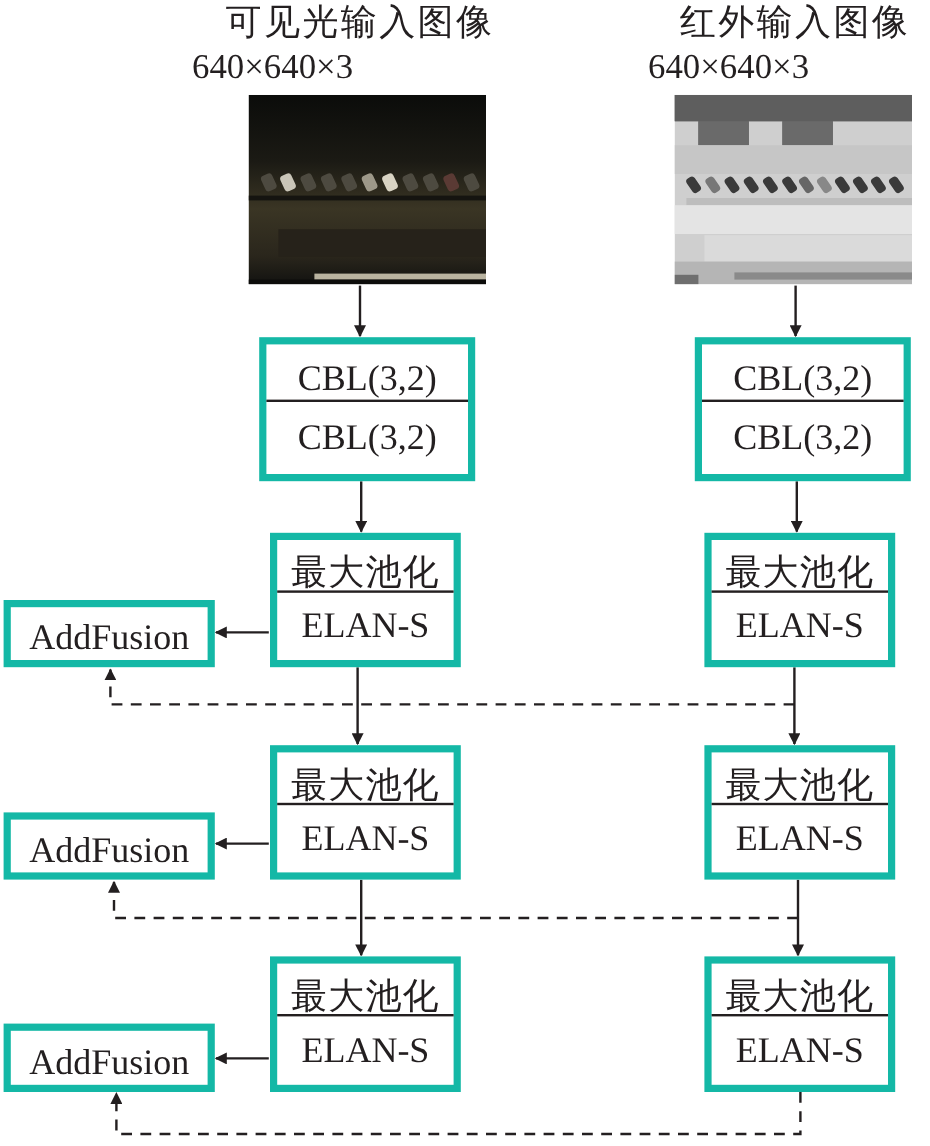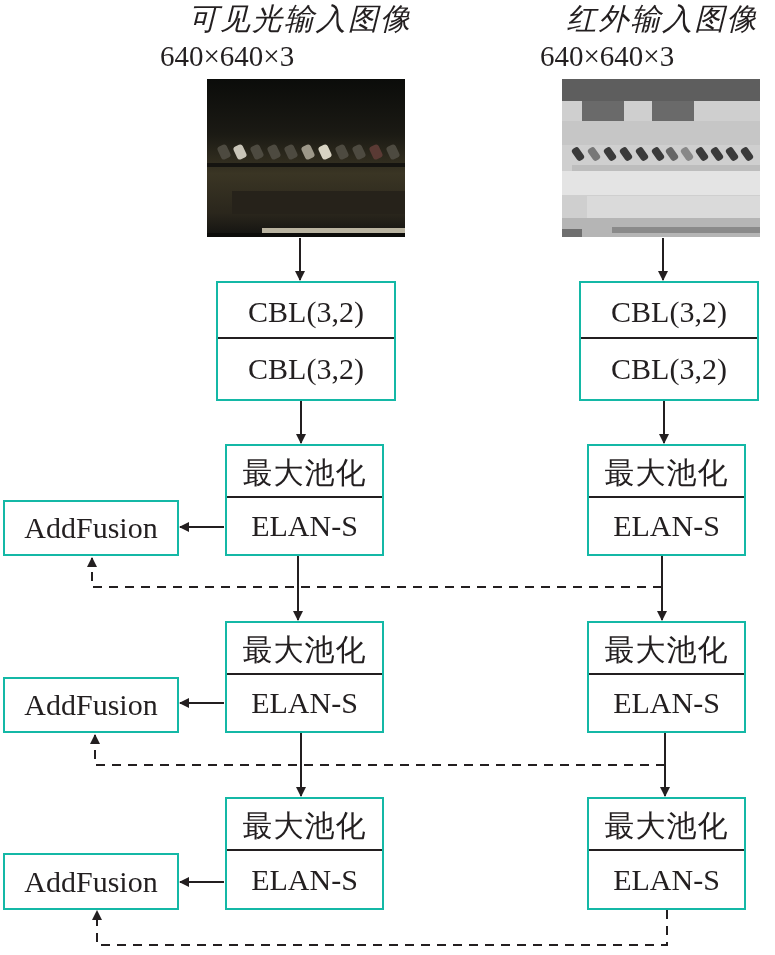--- a/index.html
+++ b/index.html
@@ -1,21 +1,21 @@
 <!DOCTYPE html>
 <html><head>
 <meta charset="utf-8">
 <style>
   html, body { margin:0; padding:0; background:#ffffff; }
   body { width:775px; height:955px; position:relative; overflow:hidden;
          font-family:"Liberation Serif","DejaVu Serif",serif; color:#231f20; }
-  .title { position:absolute; text-align:center; font-size:30px; letter-spacing:2px; line-height:34px;font-style:italic; }
+  .title { position:absolute; text-align:center; font-size:30px; letter-spacing:2px; line-height:34px; }
   .subtitle { position:absolute; font-size:29px; line-height:32px; }
   .img { position:absolute; overflow:hidden; }
-  .box { position:absolute; border:2px solid #14b8a6; background:#fff; box-sizing:border-box; }
+  .box { position:absolute; border:6px solid #14b8a6; background:#fff; box-sizing:border-box; }
   .cell { position:absolute; left:0; right:0; display:flex; align-items:center; justify-content:center;
           font-size:30px; white-space:nowrap; }
   .cell.top { top:0; }
   .cell.bottom { bottom:0; border-top:2px solid #231f20; }
   .zh { letter-spacing:1px; }
   svg#wires { position:absolute; left:0; top:0; }
 </style>
 </head>
 <body>
 

